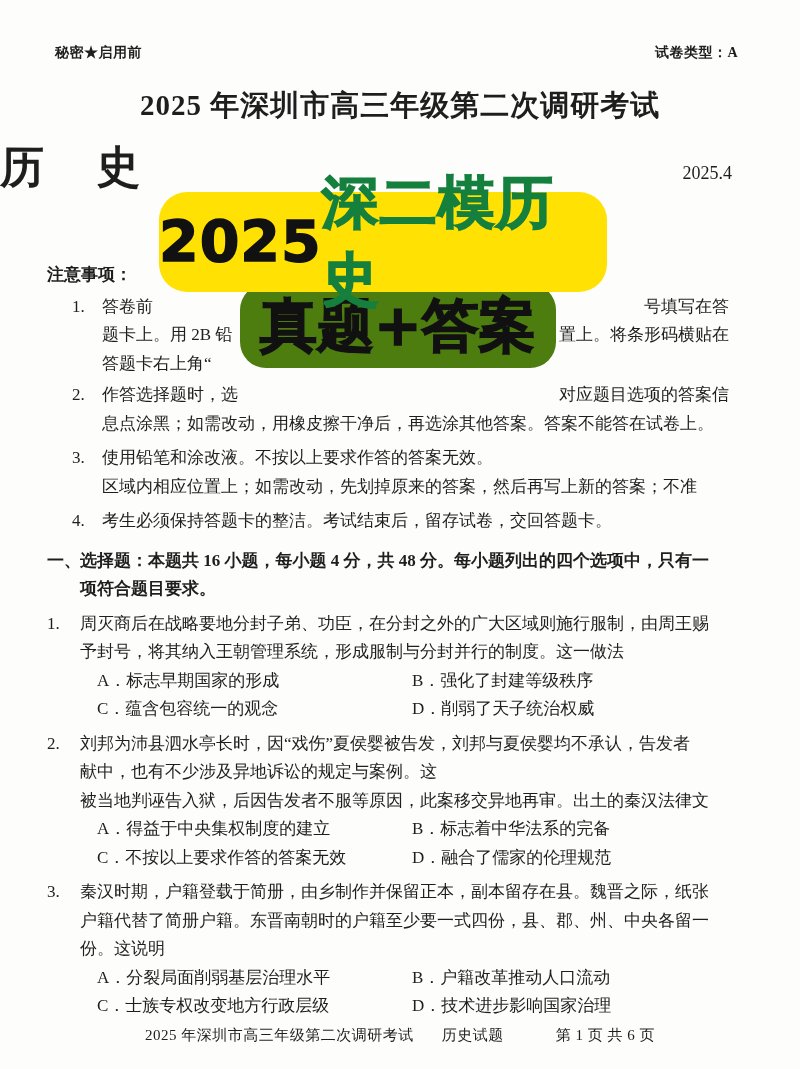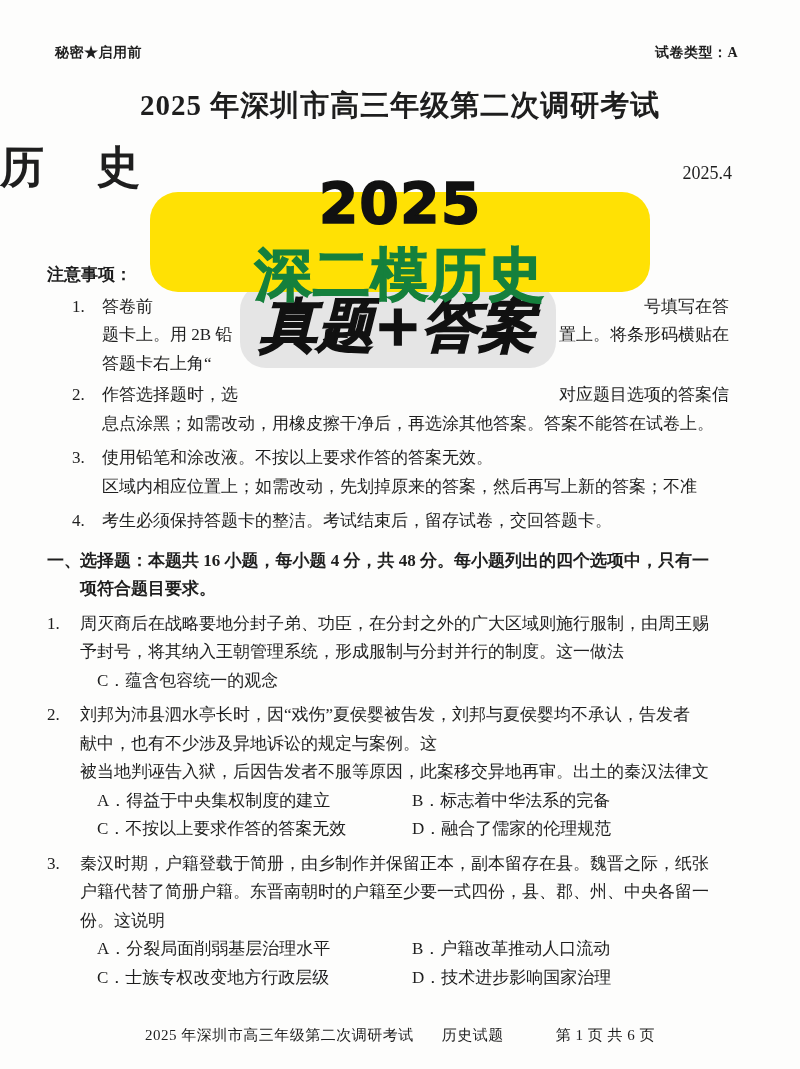--- a/index.html
+++ b/index.html
@@ -46,22 +46,22 @@
     font-size:15px;letter-spacing:.5px;
   }
   .footer .gap1{margin-left:28px;}
   .footer .gap2{margin-left:52px;}
   
   .banner-top,.banner-bottom{
     position:absolute;display:flex;align-items:center;justify-content:center;
     font-family:"DejaVu Sans","Liberation Sans",sans-serif;font-weight:900;
   }
   .banner-top{
-    left:150px;top:192px;width:500px;height:100px;border-radius:28px;
-    z-index:10;font-size:57px;letter-spacing:1px;flex-direction:column;
+    left:159px;top:192px;width:448px;height:100px;border-radius:28px;
+    z-index:10;font-size:57px;letter-spacing:1px;
     -webkit-text-stroke:1.5px currentColor;
   }
   .banner-bottom{
     left:240px;top:284px;width:316px;height:84px;border-radius:26px;
     z-index:9;font-size:57px;
     -webkit-text-stroke:1.5px currentColor;
   }
   .banner-top .b-black,.banner-bottom{color:#111111;}
 </style>
 </head>
@@ -125,21 +125,26 @@
       </div>
     <div id="section-head" class="bold">
         <div class="line"><span class="num">一、</span><span>选择题：本题共 16 小题，每小题 4 分，共 48 分。每小题列出的四个选项中，只有一</span></div>
         <div class="line"><span>项符合题目要求。</span></div>
       </div>
     <div id="questions">
         <div class="question">
           <div class="line"><span class="num">1.</span><span>周灭商后在战略要地分封子弟、功臣，在分封之外的广大区域则施行服制，由周王赐</span></div>
           <div class="line"><span>予封号，将其纳入王朝管理系统，形成服制与分封并行的制度。这一做法</span></div>
           <div class="opt-row">
+            <span class="opt-a">A．标志早期国家的形成</span>
+            <span class="opt-b">B．强化了封建等级秩序</span>
+          </div>
+          <div class="opt-row">
             <span class="opt-a">C．蕴含包容统一的观念</span>
+            <span class="opt-b">D．削弱了天子统治权威</span>
           </div>
         </div>
         <div class="question">
           <div class="line"><span class="num">2.</span><span>刘邦为沛县泗水亭长时，因“戏伤”夏侯婴被告发，刘邦与夏侯婴均不承认，告发者</span></div>
           <div class="line"><span>献中，也有不少涉及异地诉讼的规定与案例。这</span></div>
           <div class="line"><span>被当地判诬告入狱，后因告发者不服等原因，此案移交异地再审。出土的秦汉法律文</span></div>
           <div class="opt-row">
             <span class="opt-a">A．得益于中央集权制度的建立</span>
             <span class="opt-b">B．标志着中华法系的完备</span>
           </div>
@@ -165,15 +170,15 @@
   </div>
 
   <div class="footer">
     <span>2025 年深圳市高三年级第二次调研考试</span><span class="gap1">历史试题</span><span class="gap2">第 1 页 共 6 页</span>
   </div>
 
   <div class="banner-top" style="background: rgb(255, 225, 4);">
     <span class="b-black">2025</span>
       <span class="b-red" style="color: #15803d;">深二模历史</span>
   </div>
-  <div class="banner-bottom" style="background: #e5e5e5; font-style: italic;">真题+答案</div>
+  <div class="banner-bottom" style="background: #4d7c0f;">真题+答案</div>
 
 </div>
 
 </body></html>

